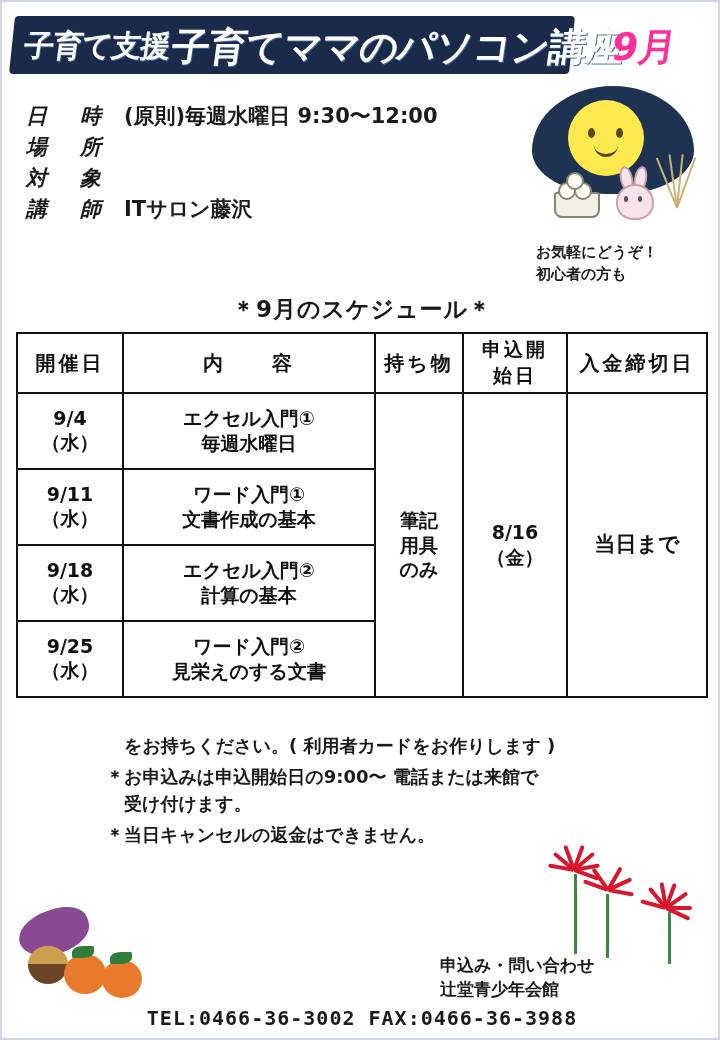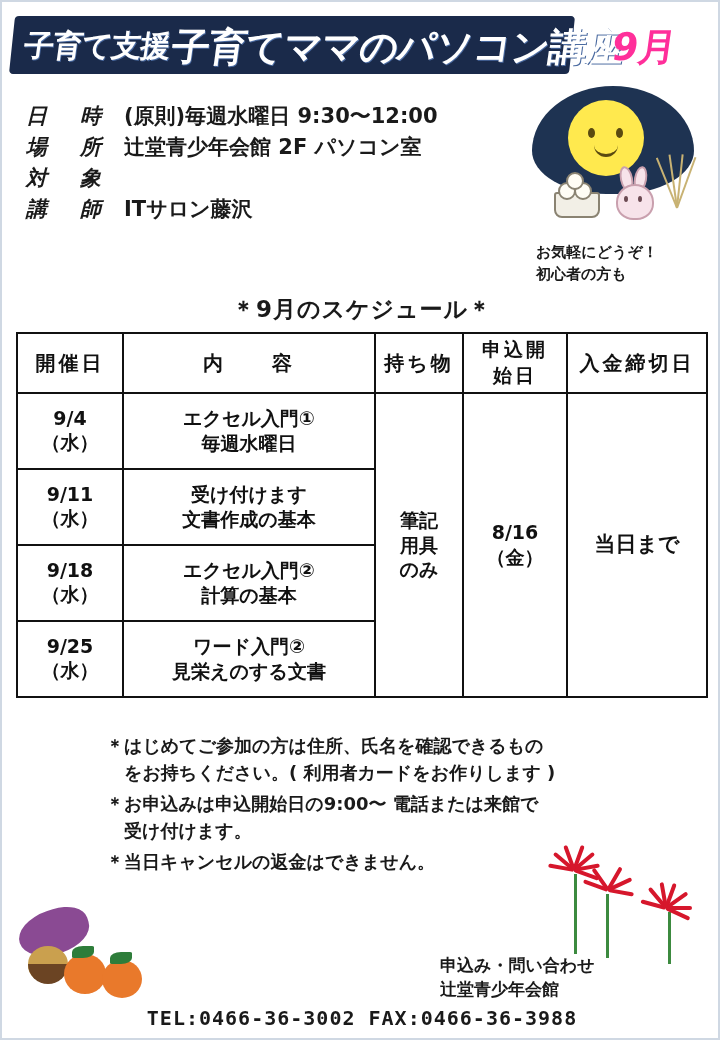--- a/index.html
+++ b/index.html
@@ -393,21 +393,20 @@
     <div class="banner-month">9月</div>
   </div>
 
   <div class="info">
     <div class="info-row">
       <span class="info-label">日　時</span>
       <span class="info-value">(原則)毎週水曜日  9:30〜12:00</span>
     </div>
     <div class="info-row">
       <span class="info-label">場　所</span>
-      <span class="info-value">辻堂青少年会館  2F  パソコン室</span>
     </div>
     <div class="info-row">
       <span class="info-label">対　象</span>
     </div>
     <div class="info-row">
       <span class="info-label">講　師</span>
       <span class="info-value">ITサロン藤沢</span>
     </div>
   </div>
 
@@ -487,21 +486,21 @@
             <span class="small-line">（金）</span>
           </td>
           <td class="deadline-cell" rowspan="4">当日まで</td>
         </tr>
         <tr>
           <td class="date-cell">
             <span class="small-line">9/11</span>
             <span class="small-line">（水）</span>
           </td>
           <td class="content-cell">
-            <span class="small-line">受け付けます</span>
+            <span class="small-line">ワード入門①</span>
             <span class="small-line">文書作成の基本</span>
           </td>
         </tr>
         <tr>
           <td class="date-cell">
             <span class="small-line">9/18</span>
             <span class="small-line">（水）</span>
           </td>
           <td class="content-cell">
             <span class="small-line">エクセル入門②</span>
@@ -517,21 +516,20 @@
             <span class="small-line">ワード入門②</span>
             <span class="small-line">見栄えのする文書</span>
           </td>
         </tr>
       </tbody>
     </table>
   </div>
 
   <div class="notes">
     <div class="n-item">
-      <span>＊はじめてご参加の方は住所、氏名を確認できるもの</span>
       <span class="n-indent">をお持ちください。( 利用者カードをお作りします )</span>
     </div>
     <div class="n-item">
       <span>＊お申込みは申込開始日の9:00〜 電話または来館で</span>
       <span class="n-indent">受け付けます。</span>
     </div>
     <div class="n-item">
       <span>＊当日キャンセルの返金はできません。</span>
     </div>
   </div>

